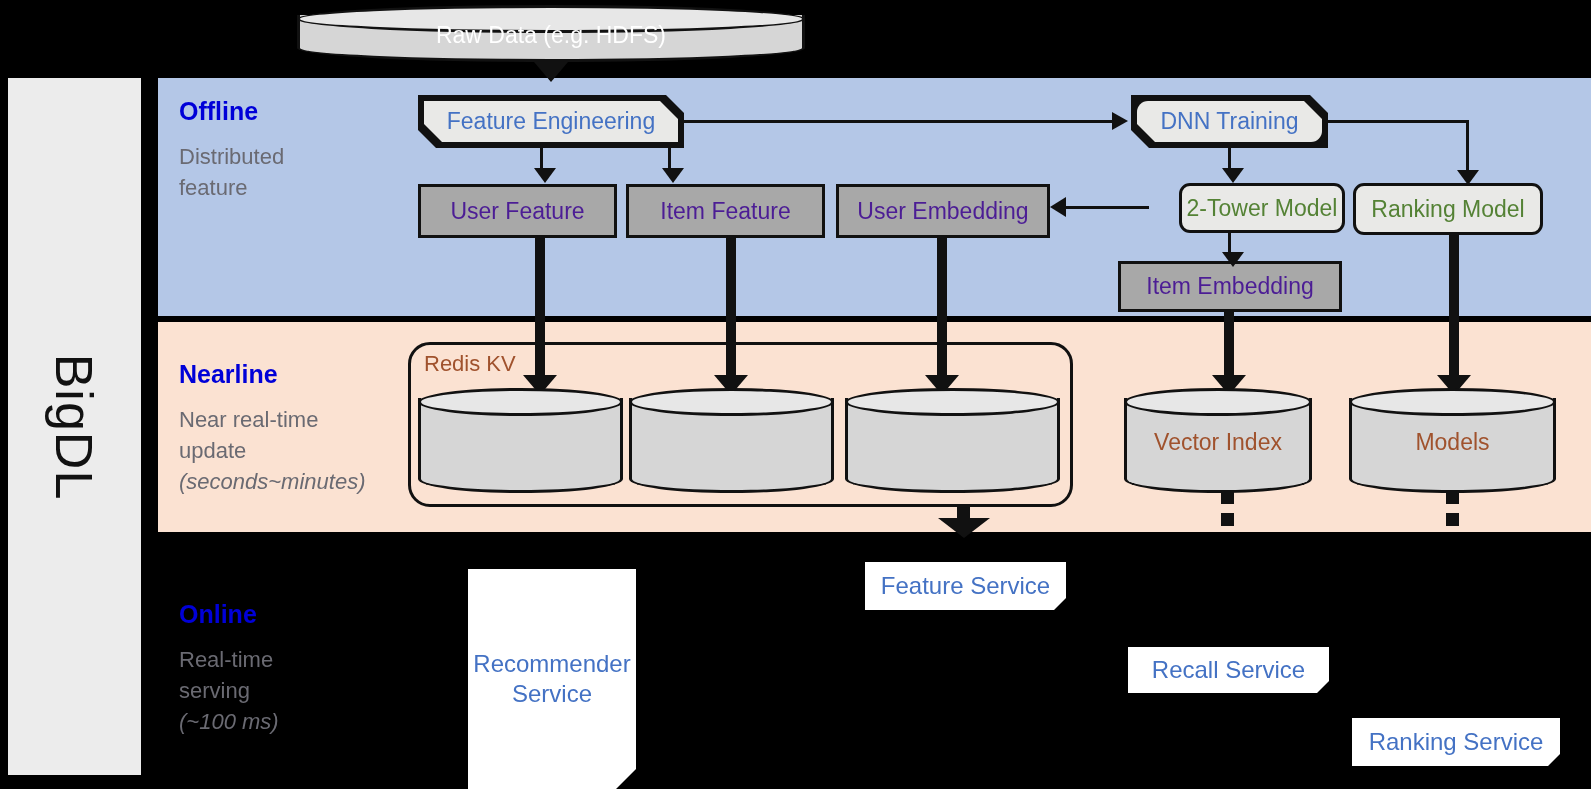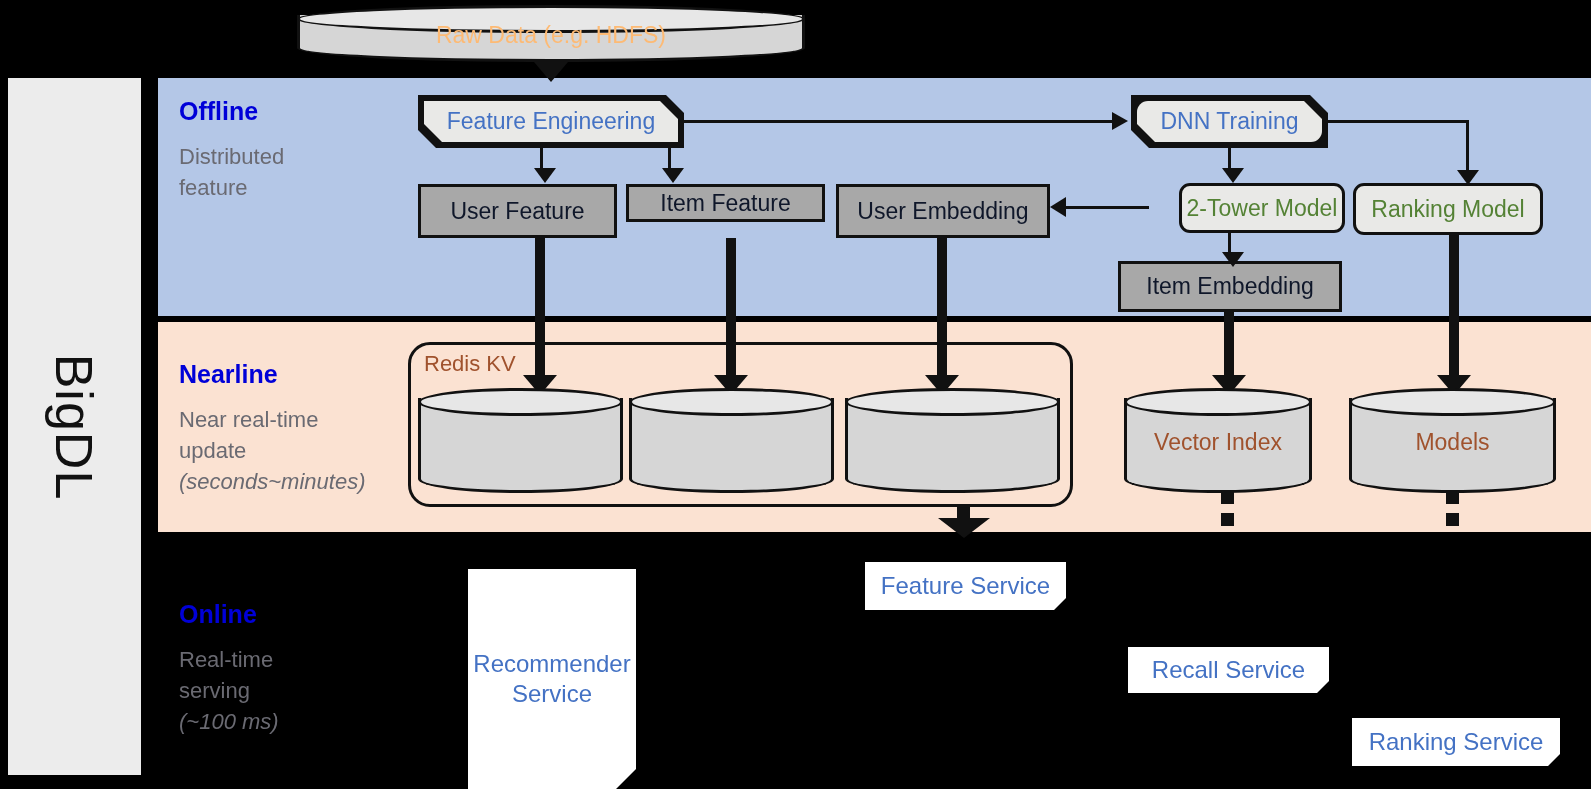--- a/index.html
+++ b/index.html
@@ -50,21 +50,21 @@
   }
   .band-sub{
     font-size:22px;color:#6a6a72;line-height:31px;
   }
   .band-sub i{font-style:italic;}
 
   
   .gray-box{
     background:#a8a8a8;border:3px solid #111;
     display:flex;align-items:center;justify-content:center;
-    font-size:23px;color:#0f172a;box-sizing:border-box;
+    font-size:23px;color:#4c1d95;box-sizing:border-box;
   }
   .rr-box{
     background:#e9e9e7;border:3px solid #111;border-radius:11px;
     display:flex;align-items:center;justify-content:center;
     font-size:23px;box-sizing:border-box;
   }
   .txt-blue{color:#4472c4;}
   .txt-green{color:#548235;}
   .txt-brown{color:#a0522d;}
 
@@ -172,21 +172,21 @@
 
   <div class="abs" id="bigdl-rail">
     <div id="bigdl-label">
       <span>BigDL</span>
     </div>
   </div>
 
   <div class="cyl" style="left:297px;top:5px;width:508px;height:57px;">
     <div class="body"></div>
     <div class="top"></div>
-    <div class="lbl" style="color:#fdba74;">Raw Data (e.g. HDFS)</div>
+    <div class="lbl" style="color:#ffffff;">Raw Data (e.g. HDFS)</div>
   </div>
 
   <div class="vline-thin" style="left:549px;top:62px;height:18px;"></div>
   <div class="arrowhead-down-big" style="left:534px;top:62px;"></div>
 
   <div class="abs band-head" style="left:179px;top:97px;">Offline</div>
   <div class="abs band-sub" style="left:179px;top:141px;width:215px;">
     <div>Distributed</div>
     <div>feature</div>
   </div>
@@ -215,21 +215,21 @@
   <div class="vline-thin" style="left:1228px;top:148px;height:22px;"></div>
   <div class="arrowhead-down" style="left:1222px;top:168px;"></div>
 
   <div class="hline-thin" style="left:1328px;top:120px;width:141px;"></div>
   <div class="vline-thin" style="left:1466px;top:120px;height:52px;"></div>
   <div class="arrowhead-down" style="left:1457px;top:170px;"></div>
 
   <div class="abs gray-box" style="left:418px;top:184px;width:199px;height:54px;">
     <span>User Feature</span>
   </div>
-  <div class="abs gray-box" style="left:626px;top:184px;width:199px;height:38px;">
+  <div class="abs gray-box" style="left:626px;top:184px;width:199px;height:54px;">
     <span>Item Feature</span>
   </div>
   <div class="abs gray-box" style="left:836px;top:184px;width:214px;height:54px;">
     <span>User Embedding</span>
   </div>
   <div class="abs gray-box" style="left:1118px;top:261px;width:224px;height:51px;">
     <span>Item Embedding</span>
   </div>
 
   <div class="abs rr-box" style="left:1147px;top:183px;width:166px;height:50px;margin-left:32px;">

